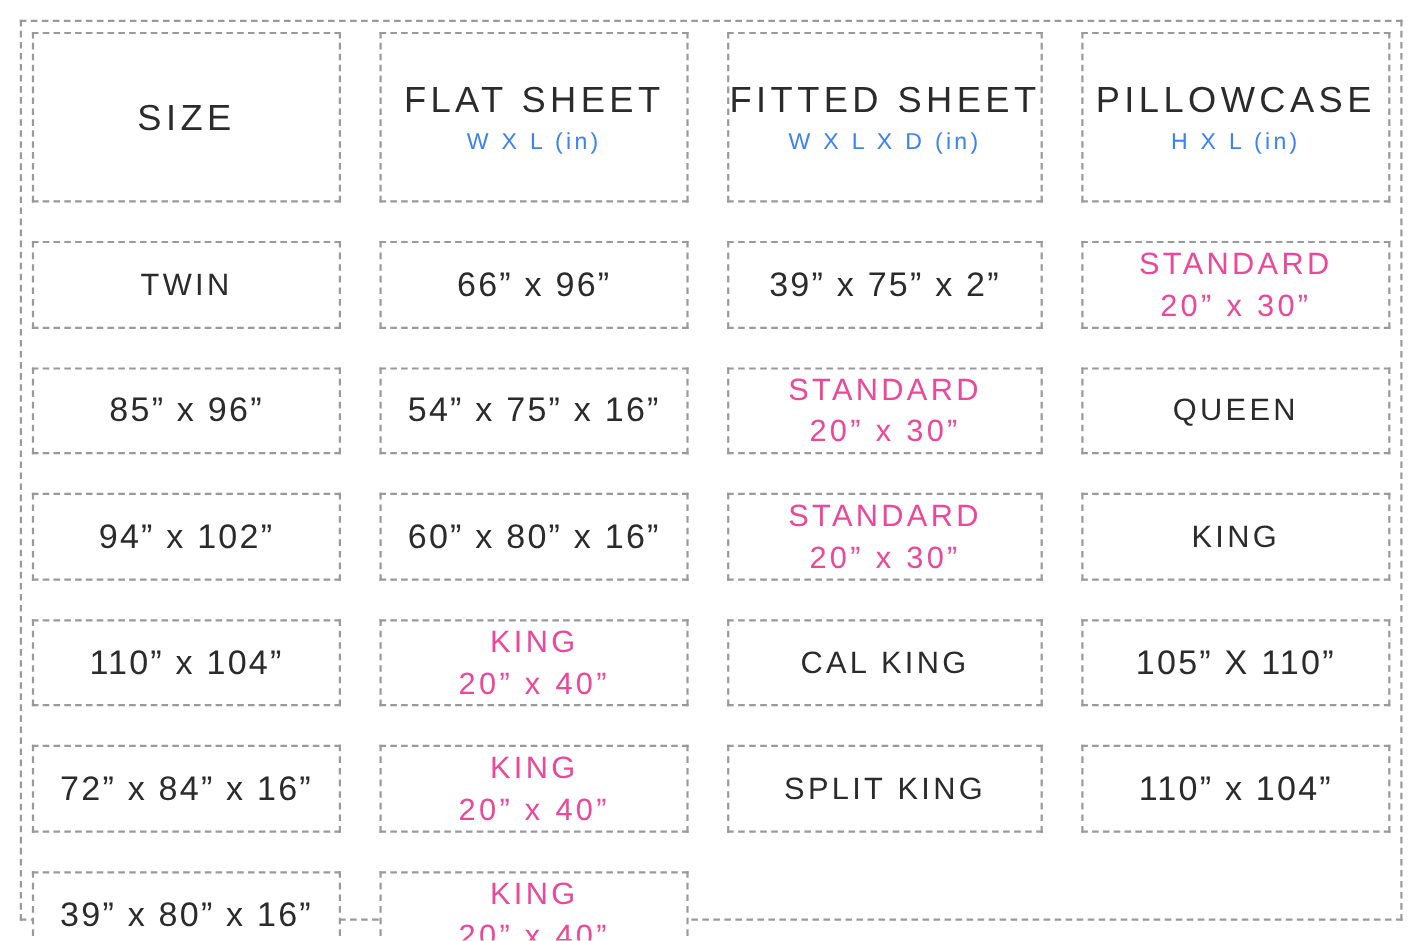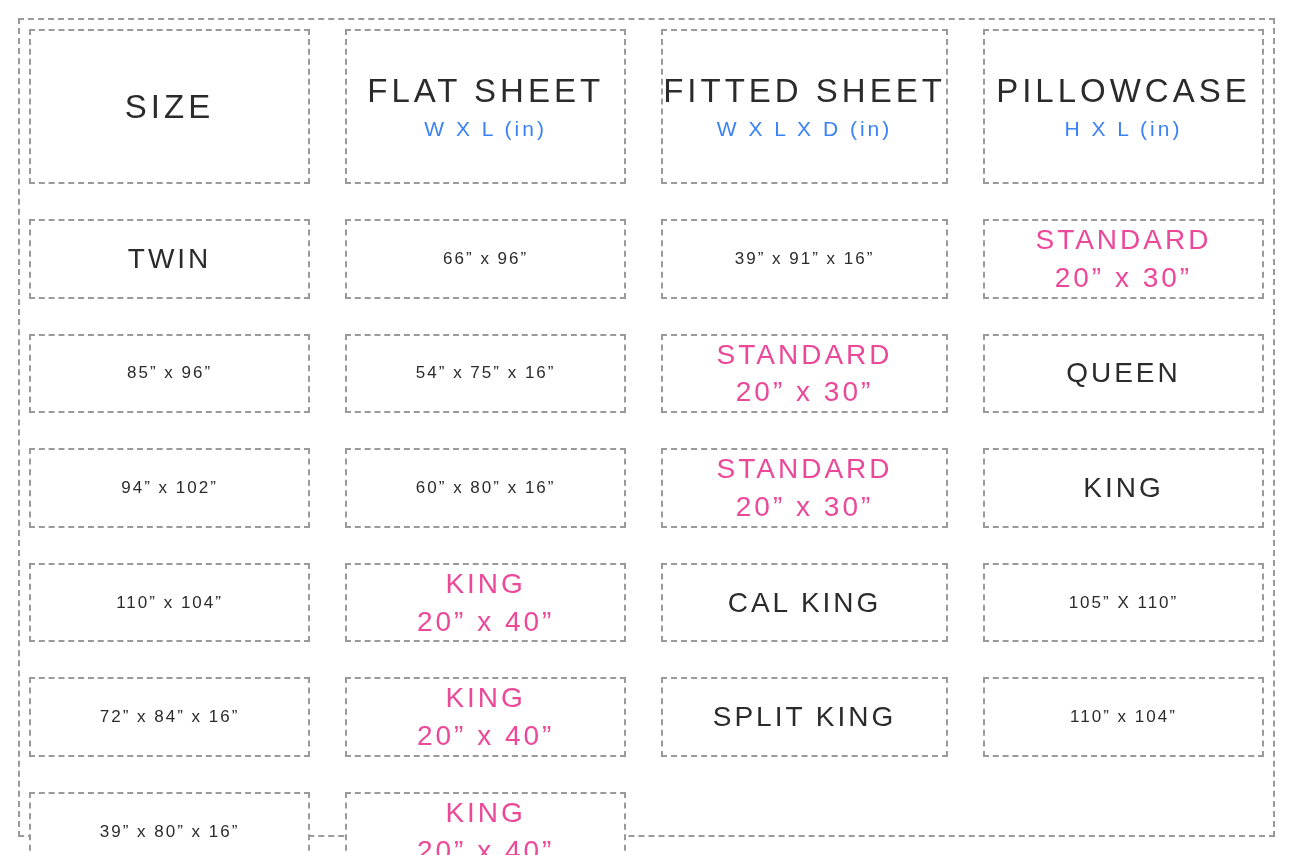--- a/index.html
+++ b/index.html
@@ -56,21 +56,21 @@
     white-space: nowrap;
   }
   .header-subtitle:empty { display: none; }
   .size-label {
     font-size: 28px;
     letter-spacing: 3px;
     color: #2b2b2b;
     white-space: nowrap;
   }
   .dim-value {
-    font-size: 17px;
+    font-size: 31px;
     letter-spacing: 2px;
     color: #2b2b2b;
     white-space: nowrap;
   }
   .pillow-line {
     font-size: 28px;
     letter-spacing: 3px;
     color: #ec4899;
     line-height: 1.35;
     white-space: nowrap;
@@ -100,21 +100,21 @@
         <div class="header-subtitle">H X L (in)</div>
       </div>
 
       <div class="cell">
         <div class="size-label">TWIN</div>
       </div>
       <div class="cell">
         <div class="dim-value">66” x 96”</div>
       </div>
       <div class="cell">
-        <div class="dim-value">39” x 91” x 16”</div>
+        <div class="dim-value">39” x 75” x 2”</div>
       </div>
       <div class="cell">
         <div class="pillow-line">STANDARD</div>
         <div class="pillow-line">20” x 30”</div>
       </div>
 
       <div class="cell">
         <div class="dim-value">85” x 96”</div>
       </div>
       <div class="cell">

